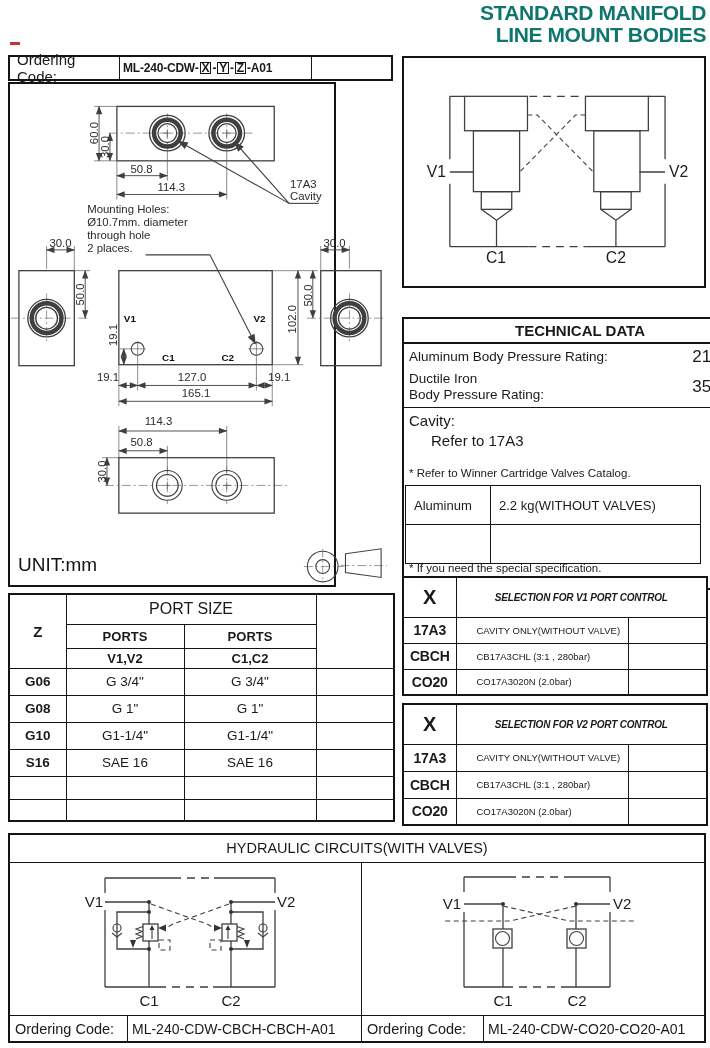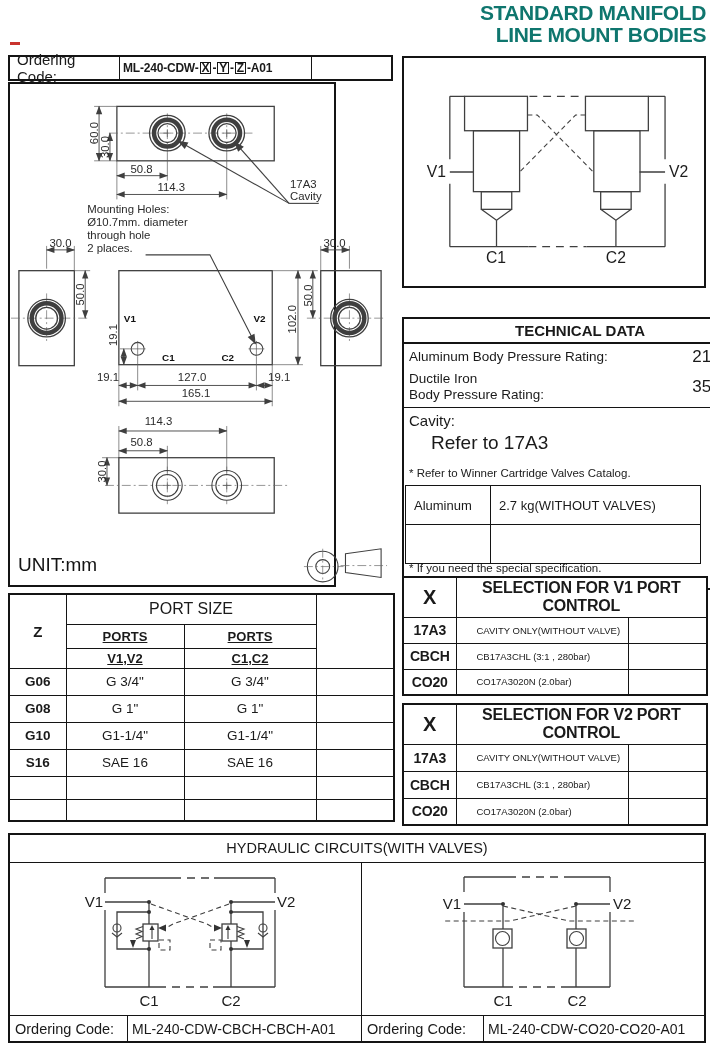--- a/index.html
+++ b/index.html
@@ -45,41 +45,41 @@
   .unit-label { position:absolute; left:16px; top:554px; font-size:19px; color:#141414; }
 
   
   .tech-title { position:absolute; top:0; left:0; right:0; height:23px; line-height:23px;
     text-align:center; font-weight:bold; font-size:15px; border-bottom:2px solid #141414; }
   .td-row { position:absolute; left:5px; right:6px; display:flex; justify-content:space-between; align-items:center; }
   .td-lbl { font-size:13.5px; line-height:16px; }
   .td-val { font-size:17px; white-space:nowrap; }
   .td-sep { position:absolute; top:88px; left:0; right:0; border-top:1.5px solid #141414; }
   .td-cav1 { position:absolute; top:93px; left:5px; font-size:15px; }
-  .td-cav2 { position:absolute; top:113px; left:27px; font-size:19px; }
+  .td-cav2 { position:absolute; top:113px; left:27px; font-size:15px; }
   .td-note { position:absolute; left:5px; font-size:11.5px; line-height:13px; color:#202020; }
   .wtable { position:absolute; top:166px; left:1px; width:296px; border-collapse:collapse; table-layout:fixed; }
   .wtable td { border:1.5px solid #141414; font-size:13px; height:36px; padding-left:8px; }
 
   
   .sel { position:absolute; left:402px; width:304px; border-collapse:collapse; table-layout:fixed;
     border:2px solid #141414; background:#fff; }
   .sel td { border:1.5px solid #141414; overflow:hidden; }
   .selx { font-size:20px; font-weight:bold; text-align:center; }
-  .seltitle { font-size:16px; font-weight:bold; text-align:center; letter-spacing:-0.2px; }
+  .seltitle { font-size:10px; font-weight:bold; text-align:center; letter-spacing:-0.2px;font-style:italic; }
   .selcode { font-weight:bold; font-size:14px; text-align:center; letter-spacing:-0.2px; }
   .seldesc { font-size:9.5px; padding-left:20px; }
 
   
   .port { position:absolute; left:8px; top:593px; width:385px; border-collapse:collapse;
     table-layout:fixed; border:2px solid #141414; background:#fff; }
   .port td { border:1.5px solid #141414; text-align:center; overflow:hidden; }
   .pz   { font-weight:bold; font-size:15px; }
   .pt   { font-weight:normal; font-size:16px; }
-  .ph   { font-weight:bold; font-size:13px;text-decoration:underline; }
+  .ph   { font-weight:bold; font-size:13px; }
   .pcode{ font-weight:bold; font-size:13.5px; }
   .pval { font-size:13.5px; }
 
   
   .hyd-title { position:absolute; top:0; left:0; right:0; height:27px; line-height:27px;
     text-align:center; font-size:14.5px; border-bottom:1.5px solid #141414; }
   .hyd-vline { position:absolute; left:351px; top:28px; bottom:0; width:0; border-left:1.5px solid #141414; }
   .hyd-ord { position:absolute; bottom:0; height:26px; border-top:1.5px solid #141414;
     display:flex; align-items:stretch; box-sizing:border-box; background:#fff; }
   .hyd-ord-label { border-right:1.5px solid #141414; font-size:14.5px; display:flex; align-items:center;
@@ -282,21 +282,21 @@
     <div class="td-cav2">Refer to 17A3</div>
     <div class="td-note" style="top:148px;">* Refer to Winner Cartridge Valves Catalog.</div>
     <table class="wtable">
       <colgroup>
           <col style="width:85px;">
           <col>
         </colgroup>
       <tbody>
           <tr>
         <td>Aluminum</td>
-        <td>2.7 kg(WITHOUT VALVES)</td>
+        <td>2.2 kg(WITHOUT VALVES)</td>
       </tr>
       <tr>
         <td></td>
         <td></td>
       </tr>
     </tbody>
       </table>
     <div class="td-note" style="top:243px;">
       <div>* If you need the special specification.</div>
       <div style="padding-left:4px;">Please contact us.</div>

